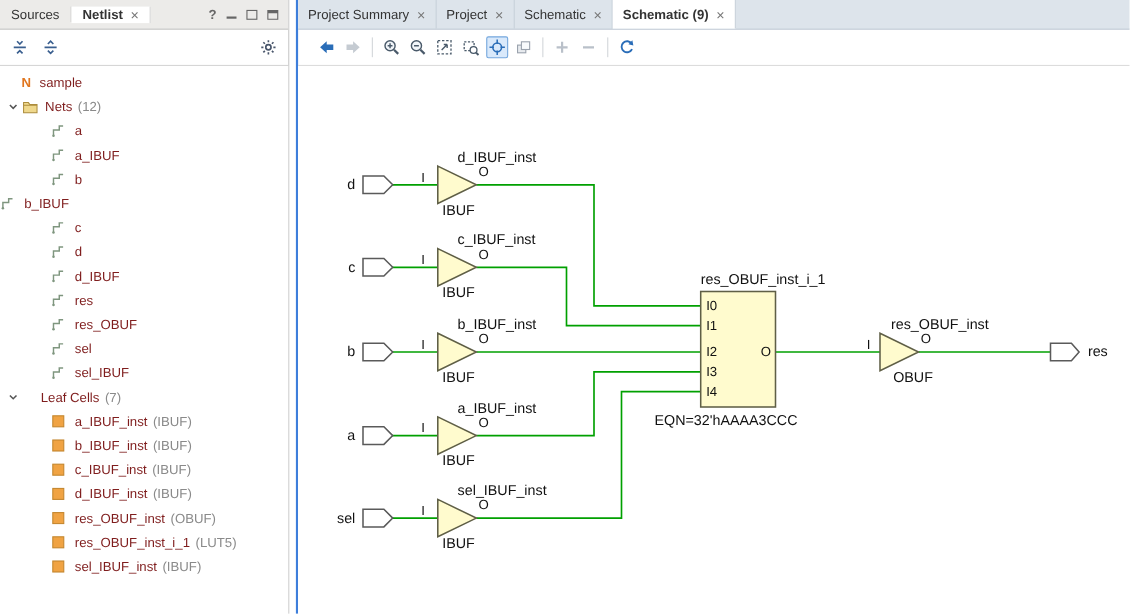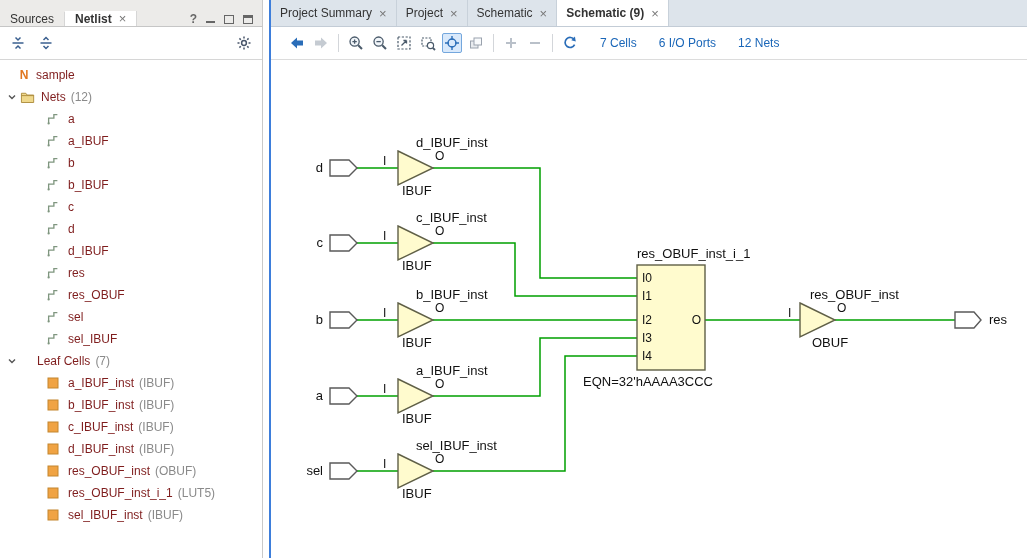--- a/index.html
+++ b/index.html
@@ -2,21 +2,21 @@
 <html><head>
 <meta charset="utf-8">
 <style>
   * { margin:0; padding:0; box-sizing:border-box; }
   html,body { width:1027px; height:558px; }
   body { font-family:"Liberation Sans","DejaVu Sans",sans-serif; background:#fff; color:#1a1a1a; overflow:hidden; }
   .app { display:flex; width:1027px; height:558px; }
 
   
   .netlist-panel { flex:0 0 263px; width:263px; border-right:1px solid #c9c9c9; display:flex; flex-direction:column; background:#fff; }
-  .ptabs { height:27px; background:#ecebe9; border-bottom:1px solid #c6c6c6; display:flex; align-items:flex-end; font-size:12px; }
+  .ptabs { height:27px; background:#ecebe9; border-bottom:1px solid #c6c6c6; display:flex; align-items:center; font-size:12px; }
   .ptab { display:flex; align-items:center; padding:0 10px; color:#333; border-right:1px solid #d6d6d6; }
   .ptab.active { background:#fff; font-weight:bold; }
   .tab-close { margin-left:7px; color:#777; font-size:13px; font-weight:normal; }
   .pctrl { margin-left:auto; display:flex; align-items:center; gap:9px; padding-right:9px; color:#666; }
   .help-glyph { font-size:12px; font-weight:bold; color:#666; }
   .mini-glyph { width:9px; height:8px; border-bottom:2px solid #666; }
   .sqr { width:10px; height:9px; border:1.5px solid #666; }
   .sqr.max { border-top-width:3px; }
 
   .ptoolbar { height:33px; border-bottom:1px solid #d6d6d6; display:flex; align-items:center; gap:12px; padding:0 10px; }
@@ -140,21 +140,21 @@
         </div>
       <div class="row" style="padding-left:46px">
           <span class="cicon">
             <svg width="14" height="14" viewBox="0 0 16 16">
               <path d="M3 13 V7 H9 V3 H13" fill="none" stroke="#7f967f" stroke-width="1.5"></path>
               <circle cx="3" cy="13" r="1.3" fill="#7f967f"></circle>
             </svg>
           </span>
           <span class="label">b</span>
         </div>
-      <div class="row" style="padding-left:46px">
+      <div class="row" style="">
           <span class="cicon">
             <svg width="14" height="14" viewBox="0 0 16 16">
               <path d="M3 13 V7 H9 V3 H13" fill="none" stroke="#7f967f" stroke-width="1.5"></path>
               <circle cx="3" cy="13" r="1.3" fill="#7f967f"></circle>
             </svg>
           </span>
           <span class="label">b_IBUF</span>
         </div>
       <div class="row" style="padding-left:46px">
           <span class="cicon">
@@ -380,25 +380,20 @@
             <path d="M3 8 H13" stroke="#b9c0c9" stroke-width="2"></path>
           </svg>
         </span>
       <span class="tsep"></span>
       <span class="tbtn">
           <svg width="16" height="16" viewBox="0 0 16 16">
             <path d="M12.6 9.6 A5 5 0 1 1 12.3 4.8" fill="none" stroke="#2a6db8" stroke-width="1.7"></path>
             <polygon points="12.9,1.6 13.8,6.4 9.3,5.2" fill="#2a6db8"></polygon>
           </svg>
         </span>
-      <span class="stats">
-        <span>7 Cells</span>
-        <span>6 I/O Ports</span>
-        <span>12 Nets</span>
-      </span>
     </div>
 
     <div class="canvas">
 
       <svg class="wiring" width="754" height="498" viewBox="0 0 754 498">
 
         <path class="wire" d="M85 108 H127" stroke="#00a000"></path>
         <path class="wire" d="M162 108 H269 V218 H366" stroke="#00a000"></path>
         <path class="wire" d="M85 183 H127" stroke="#00a000"></path>
         <path class="wire" d="M162 183 H244 V236 H366" stroke="#00a000"></path>
@@ -459,21 +454,21 @@
       <span class="lbl pin" style="left:164px;top:392px">O</span>
       <span class="lbl" style="left:131px;top:426px">IBUF</span>
 
       <span class="lbl" style="left:366px;top:186px">res_OBUF_inst_i_1</span>
       <span class="lbl pin" style="left:371px;top:211px">I0</span>
       <span class="lbl pin" style="left:371px;top:229px">I1</span>
       <span class="lbl pin" style="left:371px;top:253px">I2</span>
       <span class="lbl pin" style="left:371px;top:271px">I3</span>
       <span class="lbl pin" style="left:371px;top:289px">I4</span>
       <span class="lbl pin lut-o" style="top:253px">O</span>
-      <span class="lbl" style="left:312px;top:314px">EQN=32'hAAAA3CCC</span>
+      <span class="lbl" style="left:324px;top:314px">EQN=32'hAAAA3CCC</span>
 
       <span class="lbl" style="left:539px;top:227px">res_OBUF_inst</span>
       <span class="lbl pin" style="left:517px;top:246px">I</span>
       <span class="lbl pin" style="left:566px;top:241px">O</span>
       <span class="lbl" style="left:541px;top:275px">OBUF</span>
       <span class="lbl" style="left:718px;top:252px">res</span>
 
     </div>
   </div>
 </div>

